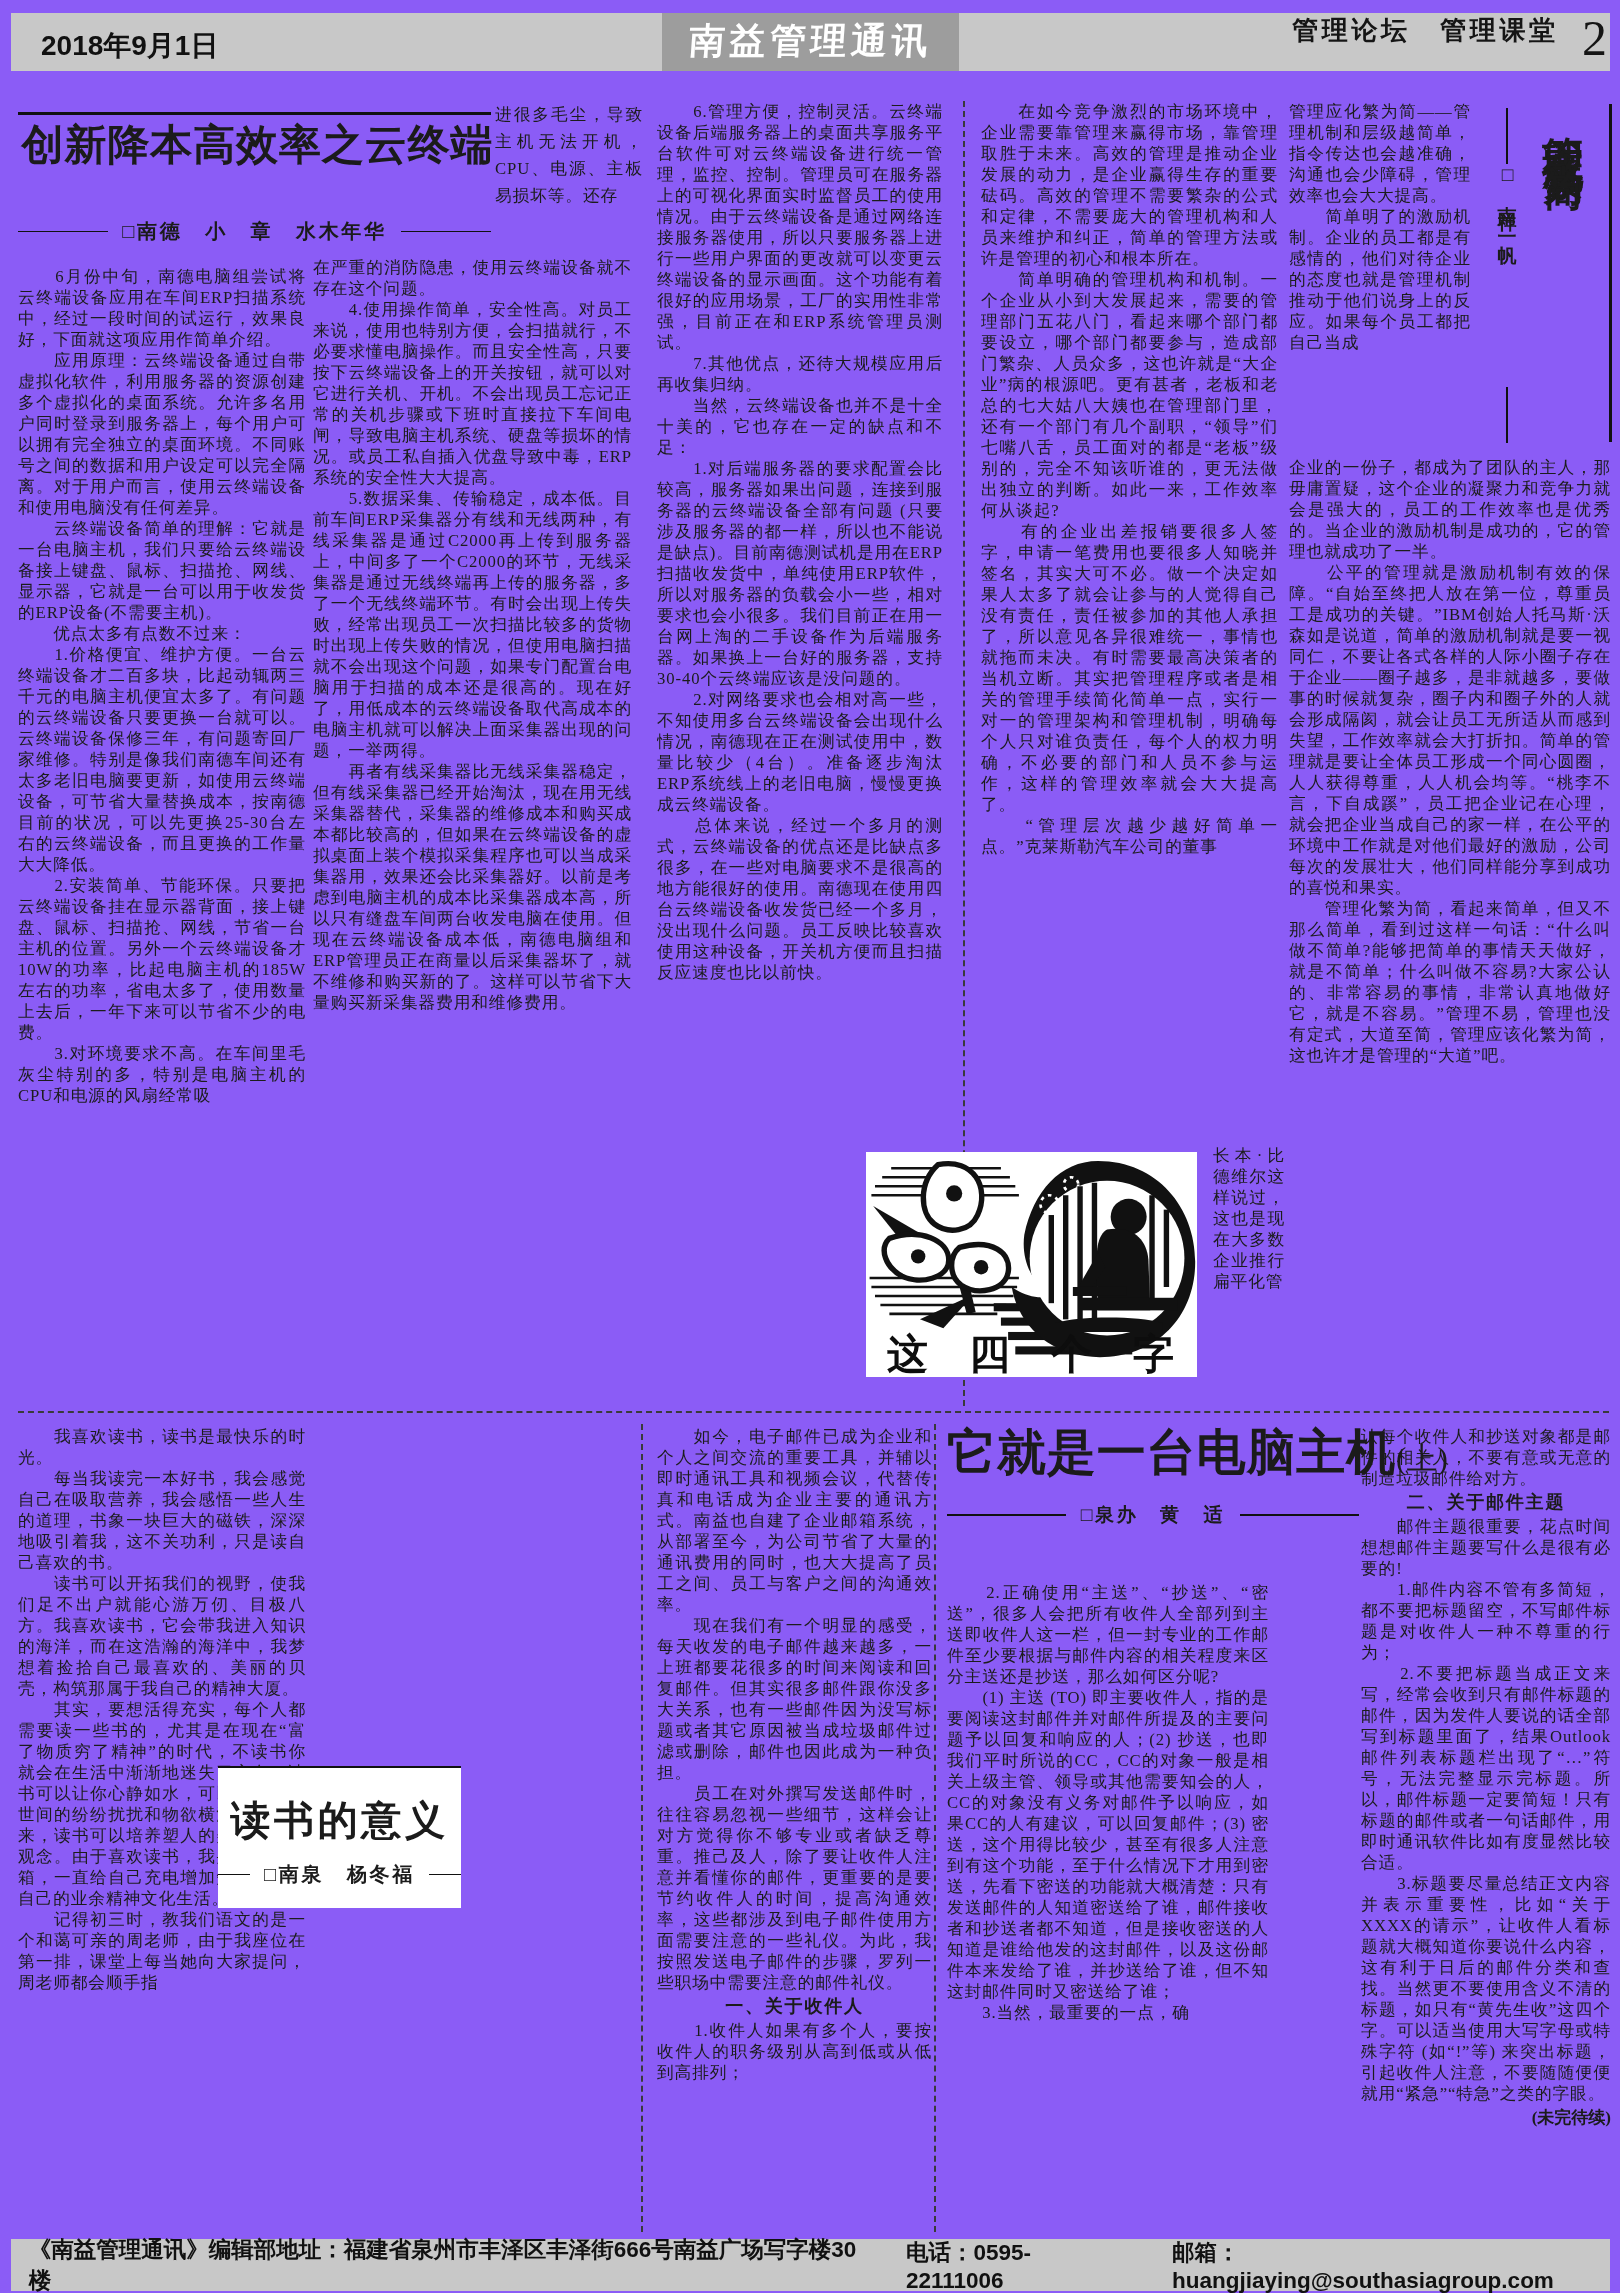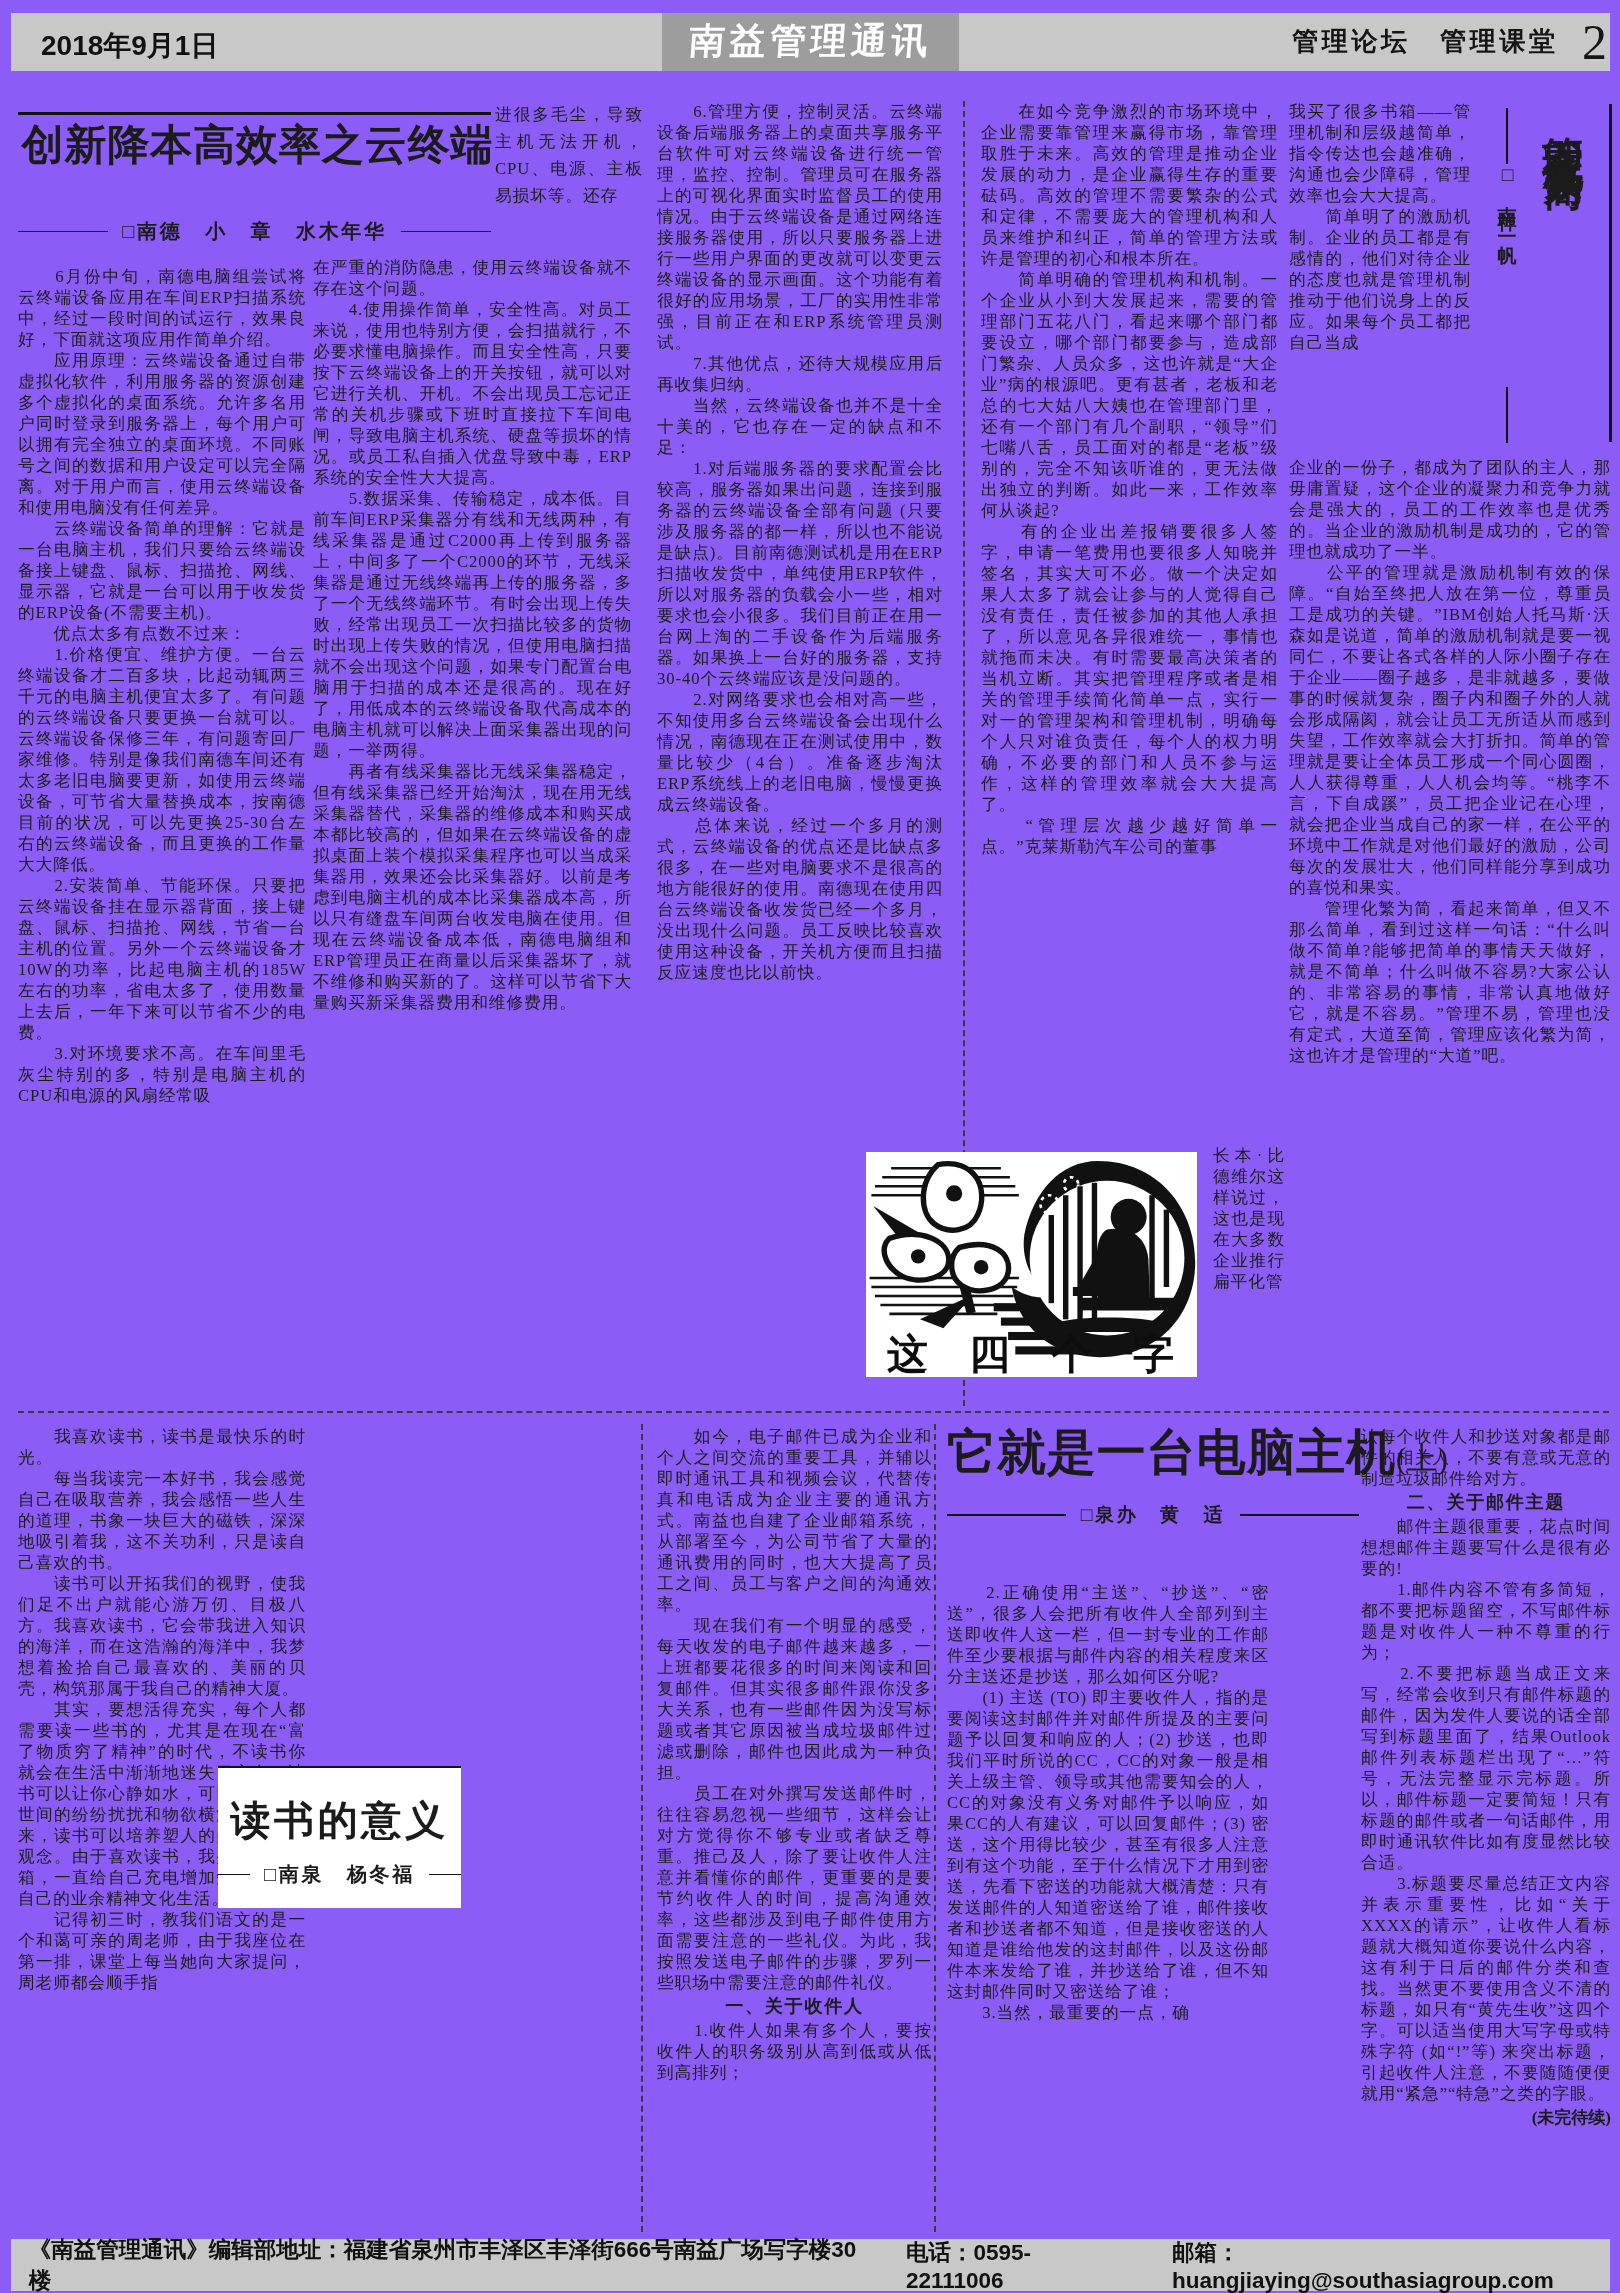--- a/index.html
+++ b/index.html
@@ -6,21 +6,21 @@
   .page{position:relative;width:1620px;height:2293px;background:#8b5cf6;overflow:hidden;
         font-family:"Liberation Serif","DejaVu Serif",serif;color:#1b1b1b;padding-left:19px;}
   
   .header-band{position:absolute;left:10.8px;top:12.6px;width:1599px;height:58px;background:#c8c8c8;}
   .page-date{position:absolute;left:41px;top:27px;font-family:"Liberation Sans","DejaVu Sans",sans-serif;
              font-size:28px;font-weight:bold;color:#111;}
   .masthead-box{position:absolute;left:662px;top:12.6px;width:297px;height:58px;background:#9d9d9d;
                 display:flex;align-items:center;justify-content:center;}
   .masthead-box span{font-size:36px;font-weight:900;color:#ffffff;letter-spacing:4.5px;
                      font-family:"Liberation Serif","DejaVu Serif",serif;transform:skewX(-4deg);}
-  .header-right{position:absolute;right:32px;top:12.6px;height:58px;display:flex;align-items:center;}
+  .header-right{position:absolute;right:32px;top:12.6px;height:58px;display:flex;align-items:flex-start;}
   .section-tabs{font-size:26px;font-weight:bold;letter-spacing:3.6px;color:#151515;}
   .page-number{font-size:50px;line-height:50px;margin-left:23.4px;color:#151515;}
   
   .col{position:absolute;font-size:16.7px;line-height:21px;letter-spacing:0.9px;text-align:justify;
        white-space:pre-wrap;overflow:hidden;color:#1c1c1c;}
   .rule{position:absolute;background:#111;}
   .vdash{position:absolute;width:0;border-left:2.7px dashed #3a3a3a;}
   .hdash{position:absolute;height:0;border-top:2.7px dashed #3a3a3a;}
   
   .byline-row{position:absolute;display:flex;align-items:center;}
@@ -119,21 +119,21 @@
 　　有的企业出差报销要很多人签字，申请一笔费用也要很多人知晓并签名，其实大可不必。做一个决定如果人太多了就会让参与的人觉得自己没有责任，责任被参加的其他人承担了，所以意见各异很难统一，事情也就拖而未决。有时需要最高决策者的当机立断。其实把管理程序或者是相关的管理手续简化简单一点，实行一对一的管理架构和管理机制，明确每个人只对谁负责任，每个人的权力明确，不必要的部门和人员不参与运作，这样的管理效率就会大大提高了。
 　　“管理层次越少越好简单一点。”克莱斯勒汽车公司的董事</div>
   <div class="col" style="left:1213px;top:1145px;width:72px;height:259px;">长本·比德维尔这样说过，这也是现在大多数企业推行扁平化管</div>
   <div class="b-title">管理应化繁为简</div>
   <div class="rule" style="left:1609px;top:104px;width:2.7px;height:338px;"></div>
   <div class="b-byline-wrap">
     <div class="vrule"></div>
     <div class="b-byline">□南祥　一帆</div>
     <div class="vrule"></div>
   </div>
-  <div class="col" style="left:1289px;top:101px;width:182px;height:353px;">我买了很多书箱——管理机制和层级越简单，指令传达也会越准确，沟通也会少障碍，管理效率也会大大提高。
+  <div class="col" style="left:1289px;top:101px;width:182px;height:353px;">管理应化繁为简——管理机制和层级越简单，指令传达也会越准确，沟通也会少障碍，管理效率也会大大提高。
 　　简单明了的激励机制。企业的员工都是有感情的，他们对待企业的态度也就是管理机制推动于他们说身上的反应。如果每个员工都把自己当成</div>
   <div class="col" style="left:1289px;top:457px;width:322px;height:947px;">企业的一份子，都成为了团队的主人，那毋庸置疑，这个企业的凝聚力和竞争力就会是强大的，员工的工作效率也是优秀的。当企业的激励机制是成功的，它的管理也就成功了一半。
 　　公平的管理就是激励机制有效的保障。“自始至终把人放在第一位，尊重员工是成功的关键。”IBM创始人托马斯·沃森如是说道，简单的激励机制就是要一视同仁，不要让各式各样的人际小圈子存在于企业——圈子越多，是非就越多，要做事的时候就复杂，圈子内和圈子外的人就会形成隔阂，就会让员工无所适从而感到失望，工作效率就会大打折扣。简单的管理就是要让全体员工形成一个同心圆圈，人人获得尊重，人人机会均等。“桃李不言，下自成蹊”，员工把企业记在心理，就会把企业当成自己的家一样，在公平的环境中工作就是对他们最好的激励，公司每次的发展壮大，他们同样能分享到成功的喜悦和果实。
 　　管理化繁为简，看起来简单，但又不那么简单，看到过这样一句话：“什么叫做不简单?能够把简单的事情天天做好，就是不简单；什么叫做不容易?大家公认的、非常容易的事情，非常认真地做好它，就是不容易。”管理不易，管理也没有定式，大道至简，管理应该化繁为简，这也许才是管理的“大道”吧。</div>
 
   <div class="forum-logo">
     <svg width="331" height="225" viewBox="0 0 368 250">
 
       <g stroke="#111" stroke-width="3">
         <line x1="28" y1="18" x2="150" y2="18"></line>

